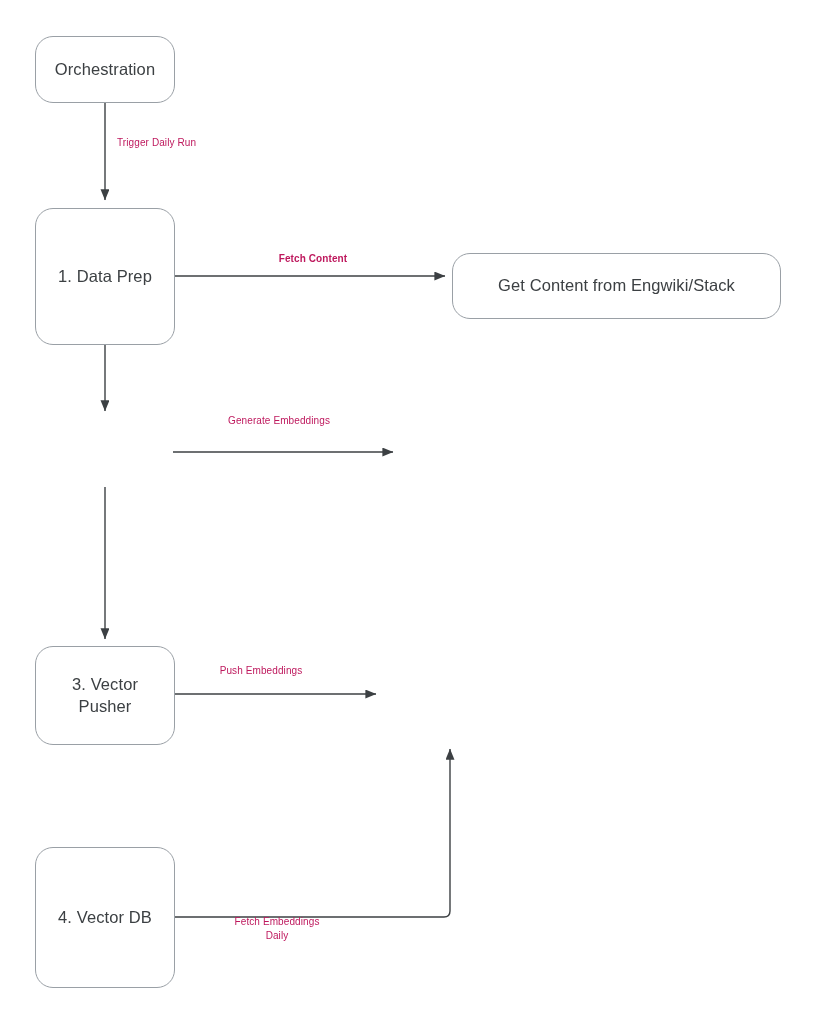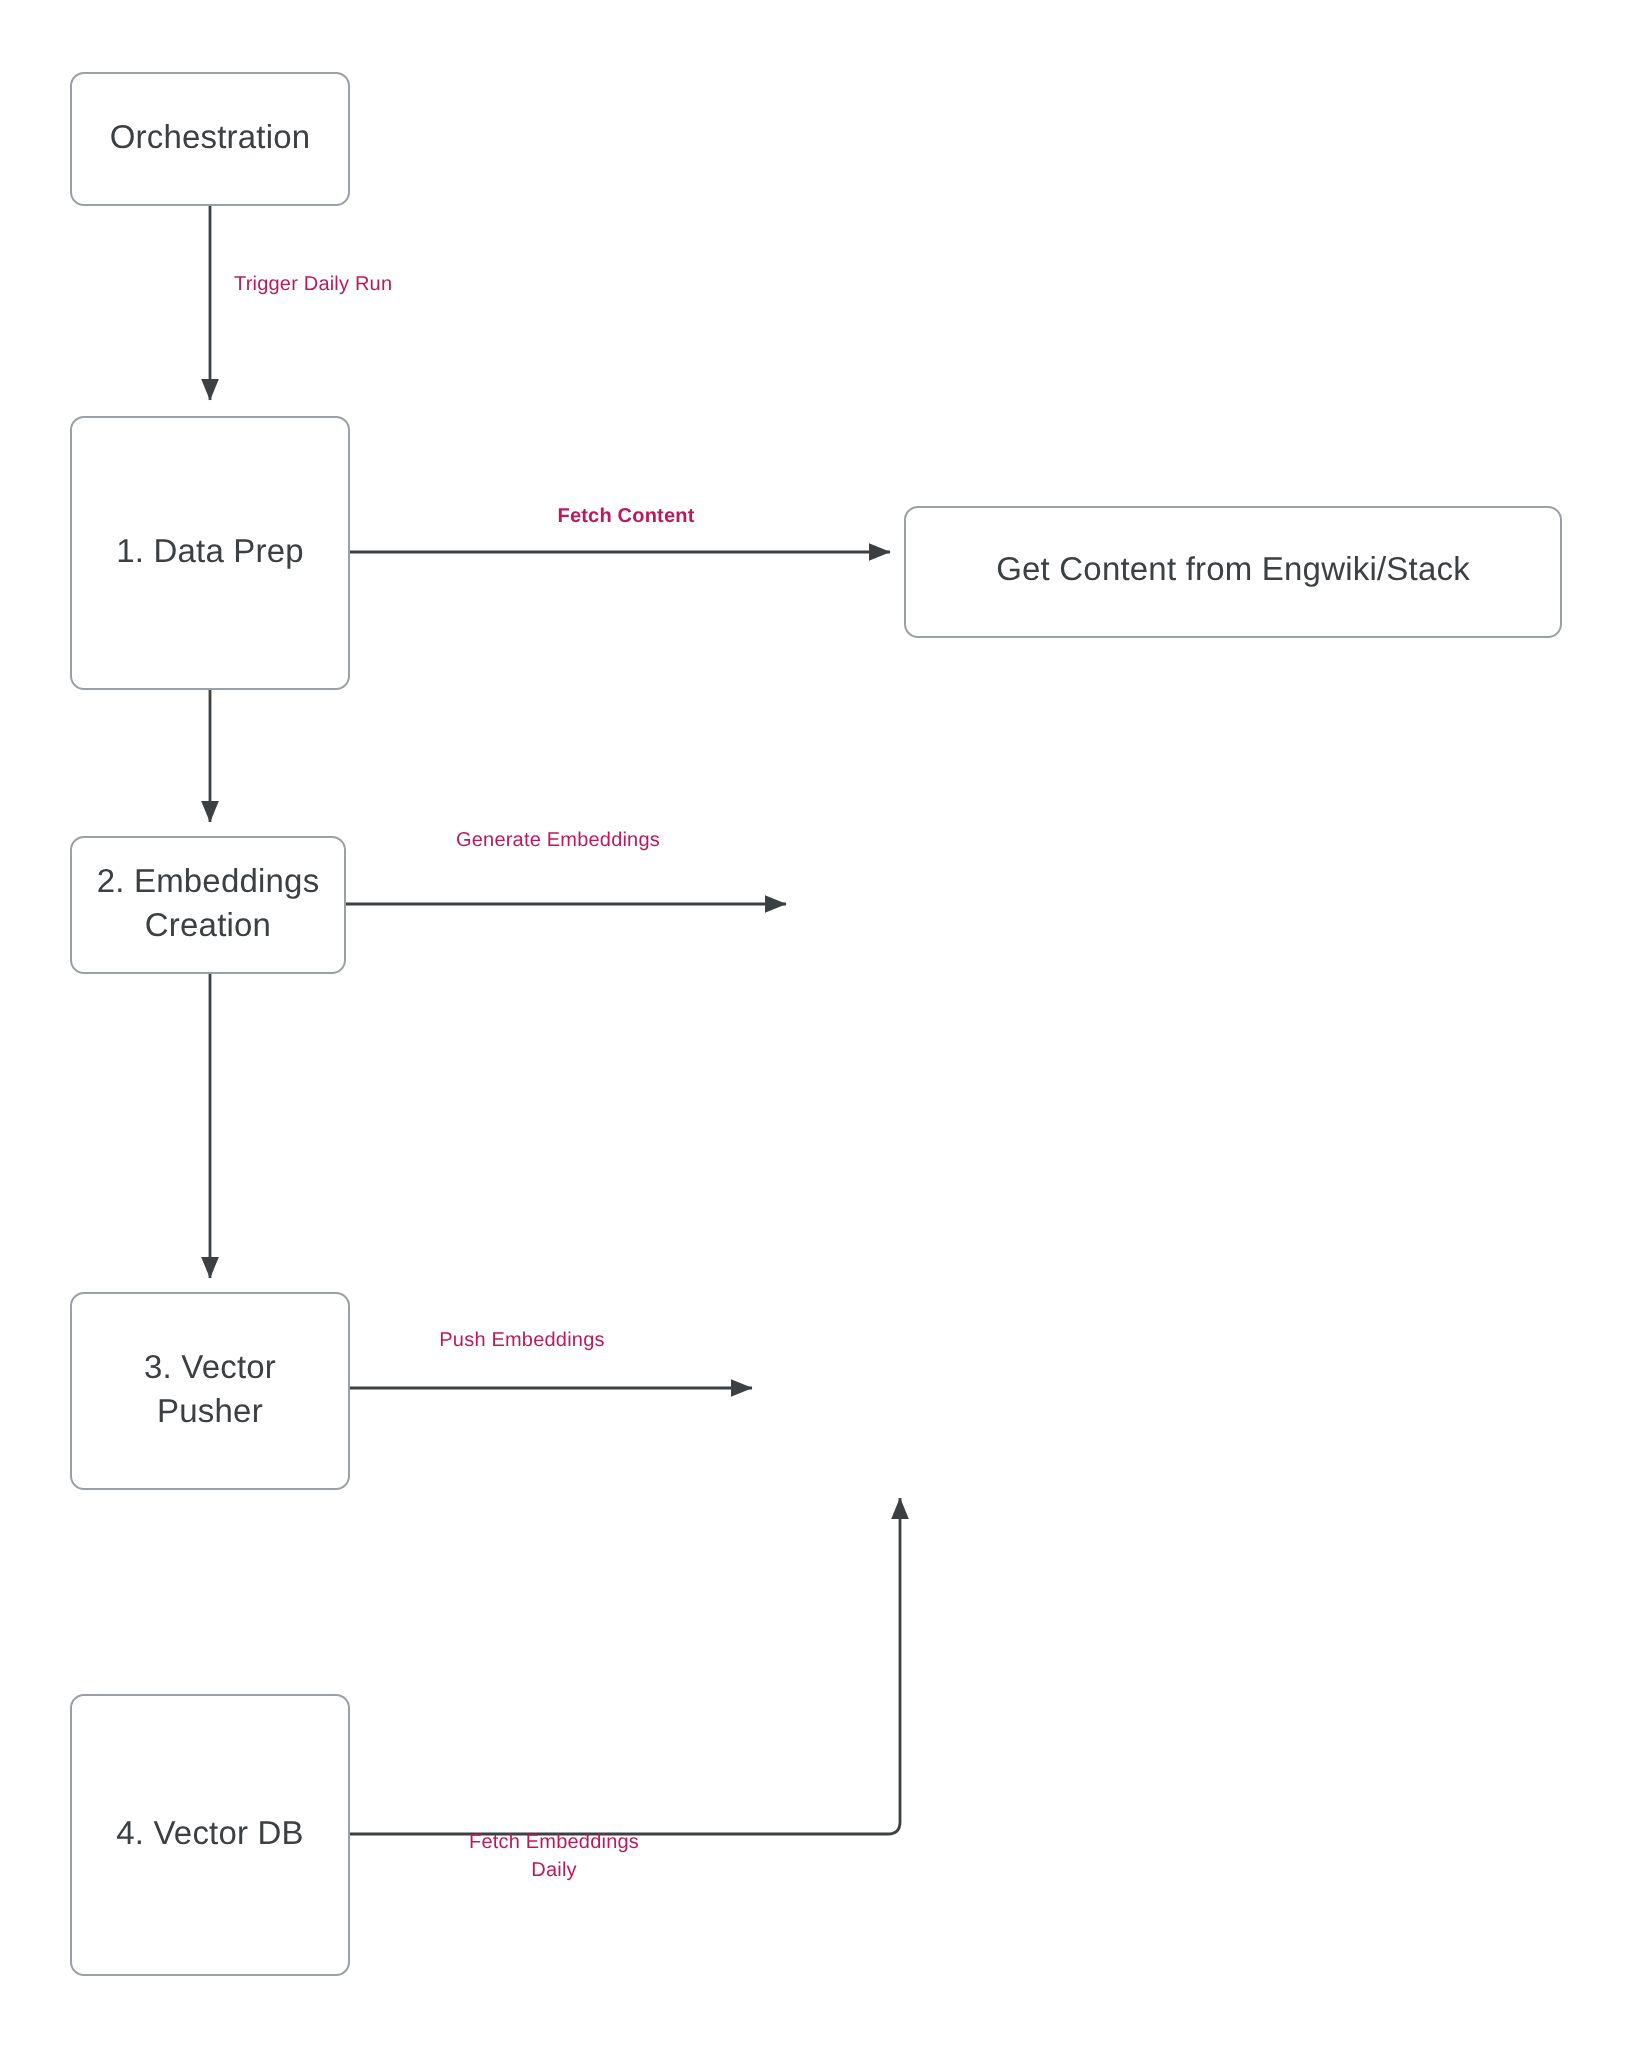--- a/index.html
+++ b/index.html
@@ -22,21 +22,21 @@
     position: absolute;
     left: 0;
     top: 0;
     width: 816px;
     height: 1024px;
   }
   .node {
     position: absolute;
     box-sizing: border-box;
     border: 1px solid #9aa0a6;
-    border-radius: 7px;
+    border-radius: 18px;
     background: #ffffff;
     display: flex;
     align-items: center;
     justify-content: center;
     text-align: center;
     font-size: 16.5px;
     line-height: 1.33;
     color: #3c4043;
     letter-spacing: 0.1px;
     white-space: pre-line;
@@ -79,22 +79,20 @@
 
     <path d="M175,917 L444,917 Q450,917 450,911 L450,749" stroke="#3c4043" stroke-width="1.4" fill="none" marker-end="url(#arrowhead)"></path>
   </svg>
 
   <div class="node" style="left:35px; top:36px; width:140px; height:67px;">Orchestration</div>
 
   <div class="node" style="left:35px; top:208px; width:140px; height:137px;">1.  Data Prep</div>
 
   <div class="node" style="left:452px; top:253px; width:329px; height:66px;">Get Content from Engwiki/Stack</div>
 
-  <div class="node" style="left:35px; top:418px; width:138px; height:69px;">2. Embeddings
-Creation</div>
 
 
   <div class="node" style="left:35px; top:646px; width:140px; height:99px;">3. Vector
 Pusher</div>
 
 
   <div class="node" style="left:35px; top:847px; width:140px; height:141px;">4. Vector DB</div>
 
   <div class="edge-label lbl-left" style="left:117px; top:136px;">Trigger Daily Run</div>
 

